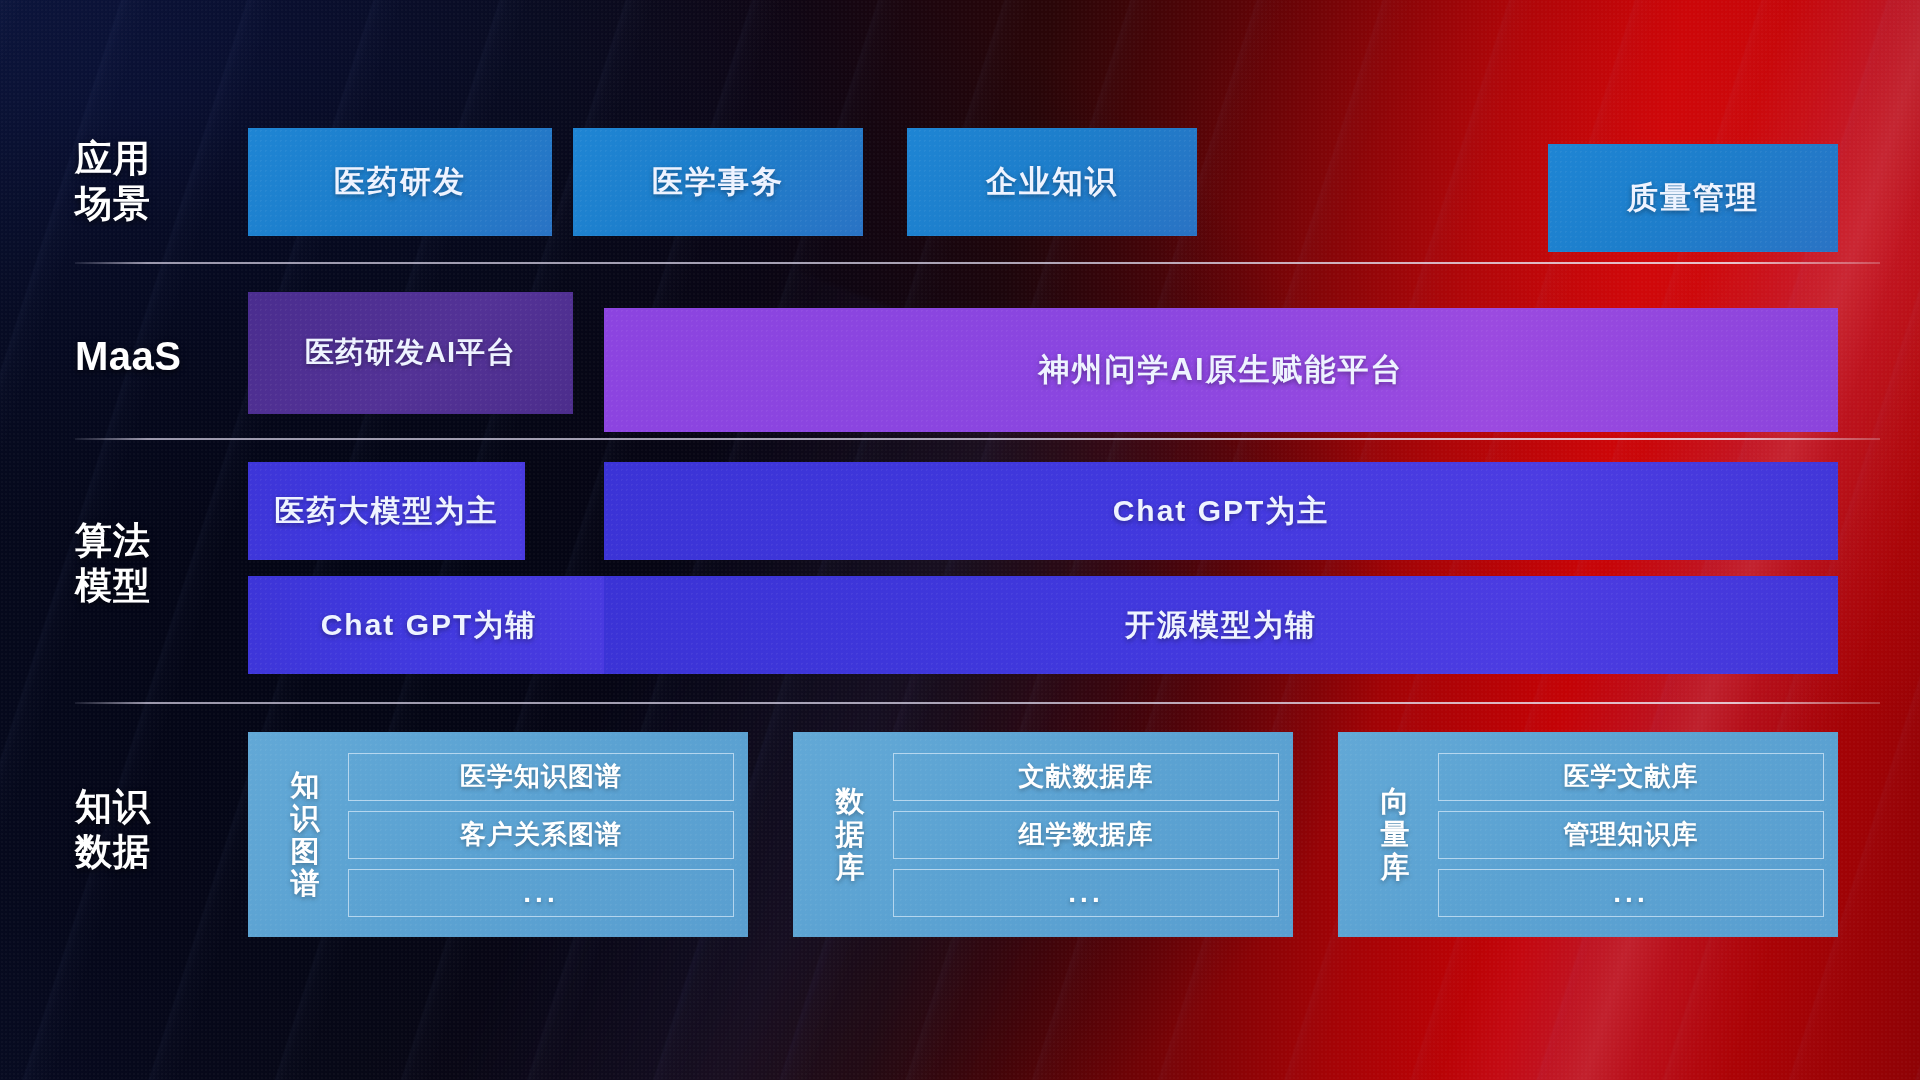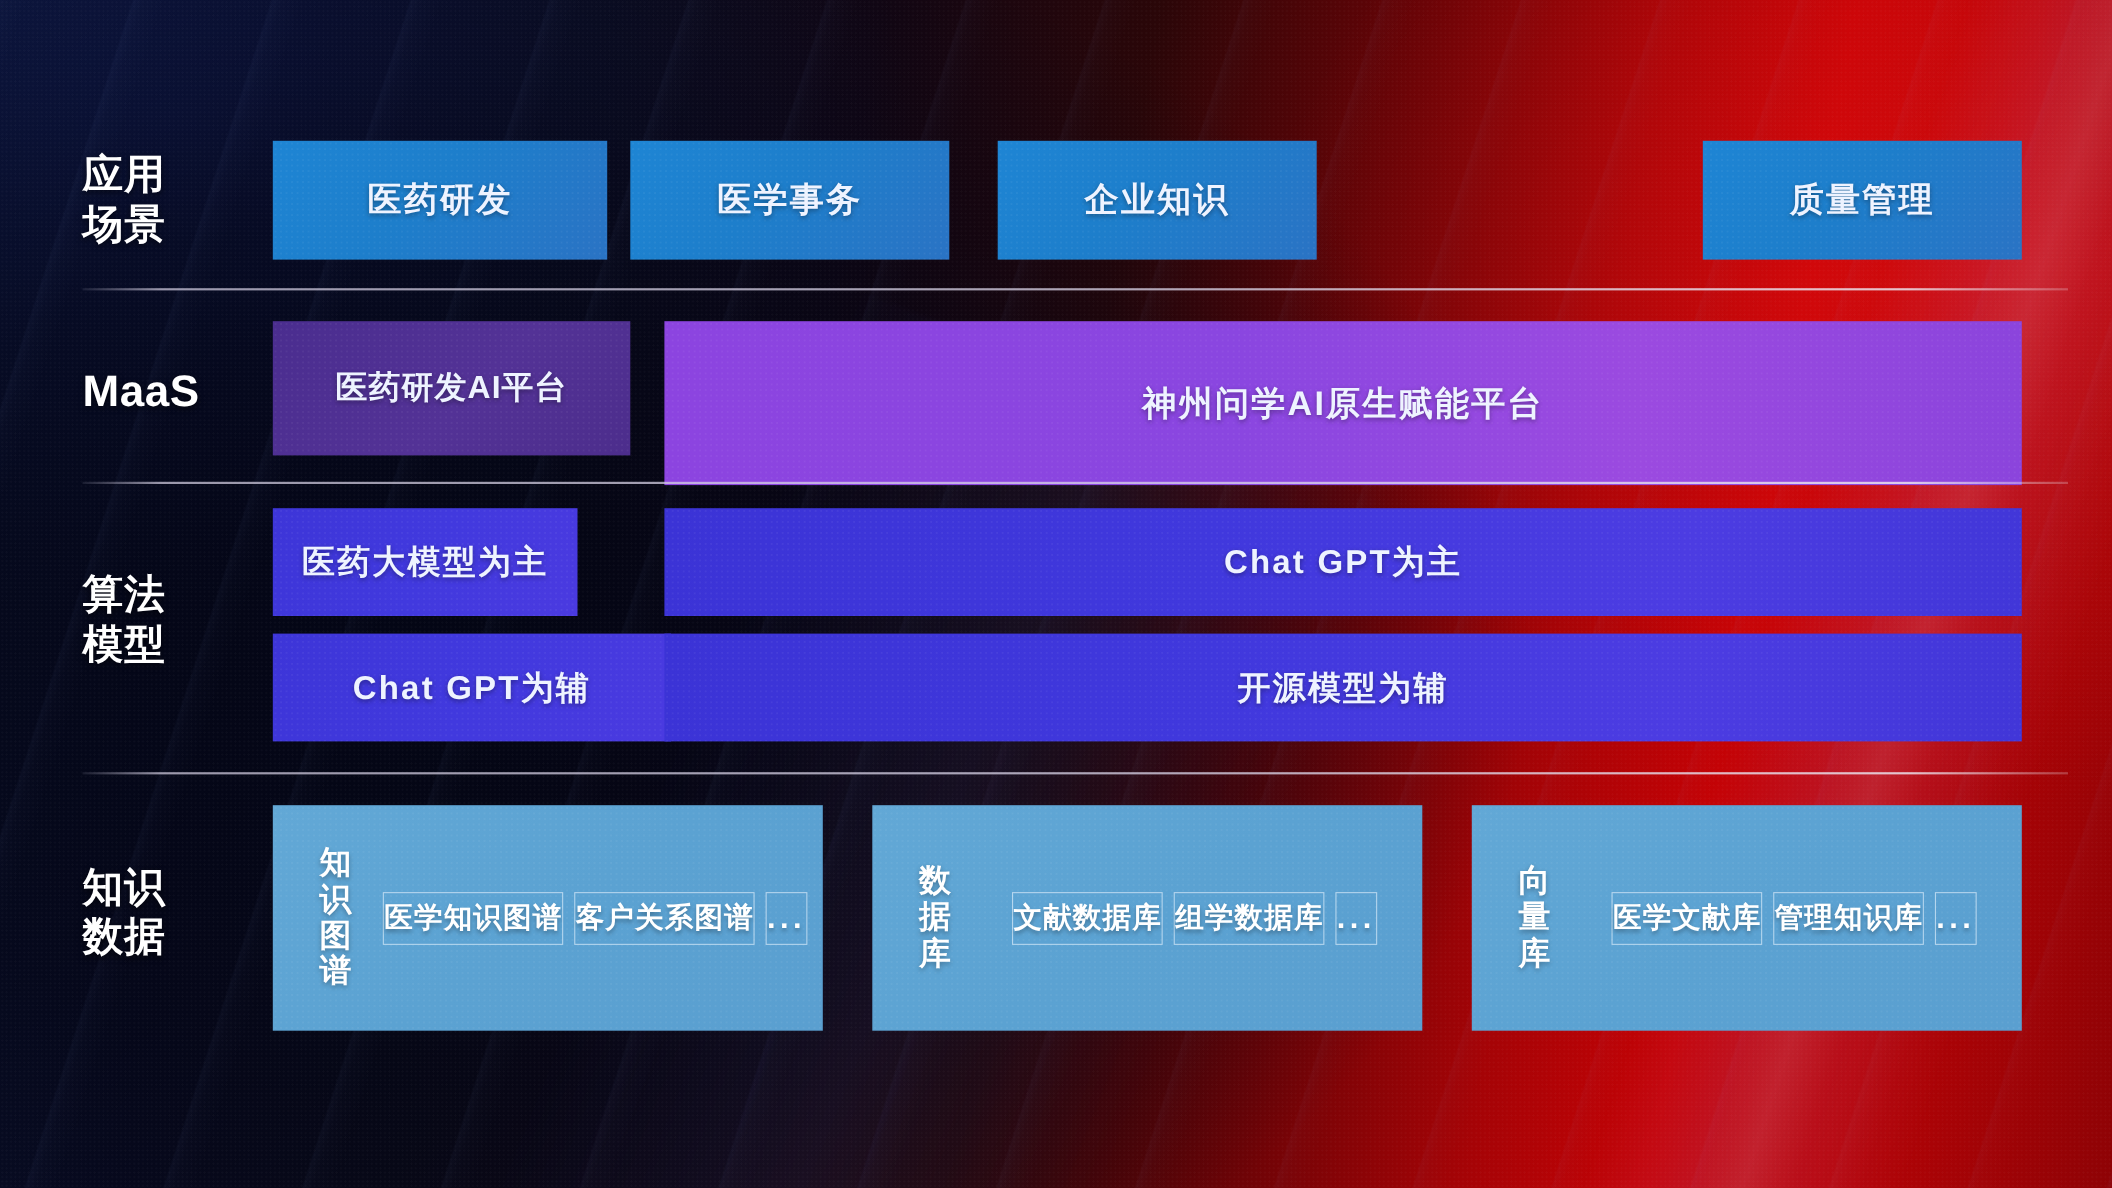--- a/index.html
+++ b/index.html
@@ -173,22 +173,22 @@
 
   
   .maas-left {
     top: 0;
     height: 122px;
     font-size: 29px;
     letter-spacing: 1px;
     background: linear-gradient(135deg, #4a2d8f 0%, #533296 55%, #4c2d8c 100%);
   }
   .maas-right {
-    top: 0;
-    height: 149px;
+    top: 16px;
+    height: 124px;
     font-size: 31px;
     letter-spacing: 2px;
     background: linear-gradient(90deg, #8c44e0 0%, #8a46e0 42%, #9b4ae0 72%, #8b44dc 100%);
     align-items: center;
   }
 
   
   .algo-box {
     height: 98px;
     font-size: 30px;
@@ -232,21 +232,21 @@
     letter-spacing: 0;
     text-shadow: 0 2px 5px rgba(0,0,0,.3);
     margin-left: 18px;
     margin-right: 16px;
   }
   .kd-items {
     position: relative;
     z-index: 2;
     flex: 1 1 auto;
     display: flex;
-    flex-direction: row;
+    flex-direction: column;
     justify-content: center;
     gap: 10px;
   }
   .kd-item {
     height: 48px;
     border: 1px solid rgba(235,245,255,0.62);
     display: flex;
     align-items: center;
     justify-content: center;
     color: #ffffff;
@@ -282,21 +282,21 @@
 
       <div class="box app-box" style="left:248px;width:304px;">
         <span class="box-txt">医药研发</span>
       </div>
       <div class="box app-box" style="left:573px;width:290px;">
         <span class="box-txt">医学事务</span>
       </div>
       <div class="box app-box" style="left:907px;width:290px;">
         <span class="box-txt">企业知识</span>
       </div>
-      <div class="box app-box" style="left:1548px;width:290px;">
+      <div class="box app-box" style="left:1548px;width:290px;margin-top:16px;">
         <span class="box-txt">质量管理</span>
       </div>
     </div>
 
     <div class="divider" style="top:262px;"></div>
 
     <div class="row" style="top:292px;height:122px;">
       <div class="row-label latin" style="top:40px;">MaaS</div>
 
       <div class="box maas-left" style="left:248px;width:325px;">

